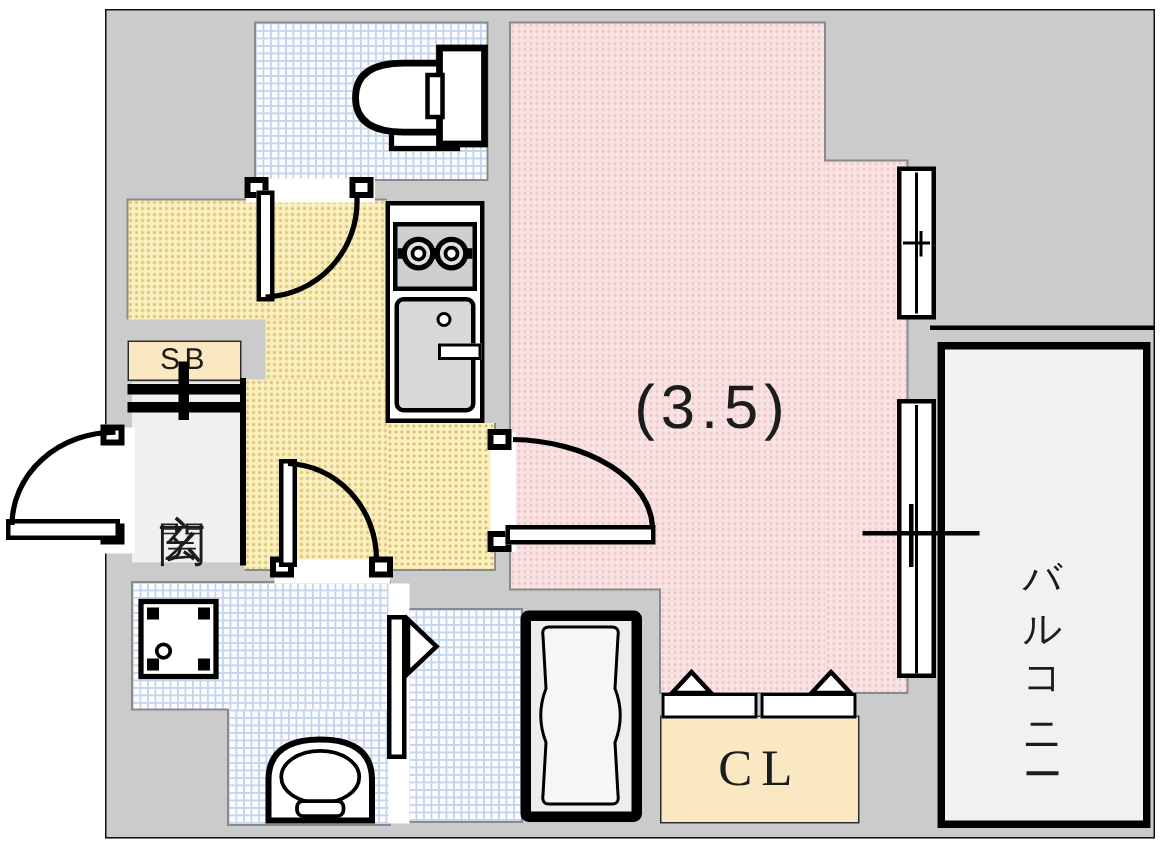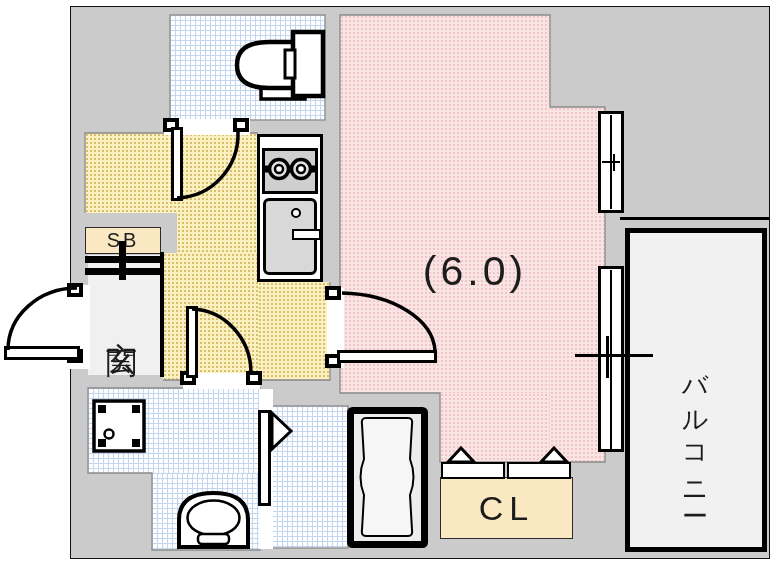--- a/index.html
+++ b/index.html
@@ -110,21 +110,21 @@
   <div class="a" style="left:258px;top:410px;width:13px;height:96px;background:#fff;border:3px solid #000;"></div>
   <svg class="a" style="left:269px;top:409px;" width="26" height="44">
     <polygon points="3,4 22,22 3,40" fill="#fff" stroke="#000" stroke-width="3"></polygon>
   </svg>
 
   <svg class="a" style="left:347px;top:407px;" width="81" height="141">
     <rect x="3.5" y="3.5" width="74" height="134" rx="2" fill="#ededed" stroke="#000" stroke-width="7"></rect>
     <path d="M19,11 L61,11 Q66,11 65,17 L63,52 Q70,70 63,88 L65,123 Q66,129 61,129 L19,129 Q14,129 15,123 L17,88 Q10,70 17,52 L15,17 Q14,11 19,11 Z" fill="#f6f6f6" stroke="#000" stroke-width="2"></path>
   </svg>
 
-  <div class="a cream txt" style="left:440px;top:477px;width:133px;height:62px;font-size:34px;letter-spacing:6px;">
+  <div class="a cream txt" style="left:440px;top:477px;width:133px;height:72px;font-size:34px;letter-spacing:6px;font-family:Liberation Serif, serif;">
     <span>CL</span>
   </div>
   <div class="a" style="left:441px;top:462px;width:64px;height:17px;background:#fff;border:2.5px solid #000;"></div>
   <div class="a" style="left:507px;top:462px;width:64px;height:17px;background:#fff;border:2.5px solid #000;"></div>
   <svg class="a" style="left:444px;top:444px;" width="130" height="20">
     <polygon points="4,18 17,4 30,18" fill="#fff" stroke="#000" stroke-width="3"></polygon>
     <polygon points="97,18 110,4 123,18" fill="#fff" stroke="#000" stroke-width="3"></polygon>
   </svg>
 
   <svg class="a" style="left:597px;top:110px;" width="28" height="104">
@@ -162,21 +162,21 @@
   </svg>
 
   <div class="a hinge" style="left:325px;top:286px;"></div>
   <div class="a hinge" style="left:325px;top:354px;"></div>
   <div class="a leaf" style="left:337px;top:350px;width:100px;height:13px;"></div>
   <svg class="a" style="left:337px;top:288px;" width="103" height="70">
     <path d="M5,5 A96,60 0 0 1 98,63" fill="none" stroke="#000" stroke-width="3.5"></path>
   </svg>
 
   <div class="a txt" style="left:350px;top:242px;width:250px;height:58px;font-size:41px;letter-spacing:4px;">
-    <span>(6.0)</span>
+    <span>(3.5)</span>
   </div>
 
   <div class="a txt vtxt" style="left:90px;top:276px;width:62px;height:96px;font-size:31px;letter-spacing:7px;">
     <span>玄関</span>
   </div>
 
   <div class="a txt vtxt" style="left:672px;top:325px;width:48px;height:215px;font-size:26px;letter-spacing:7px;">
     <span>バルコニー</span>
   </div>
 

